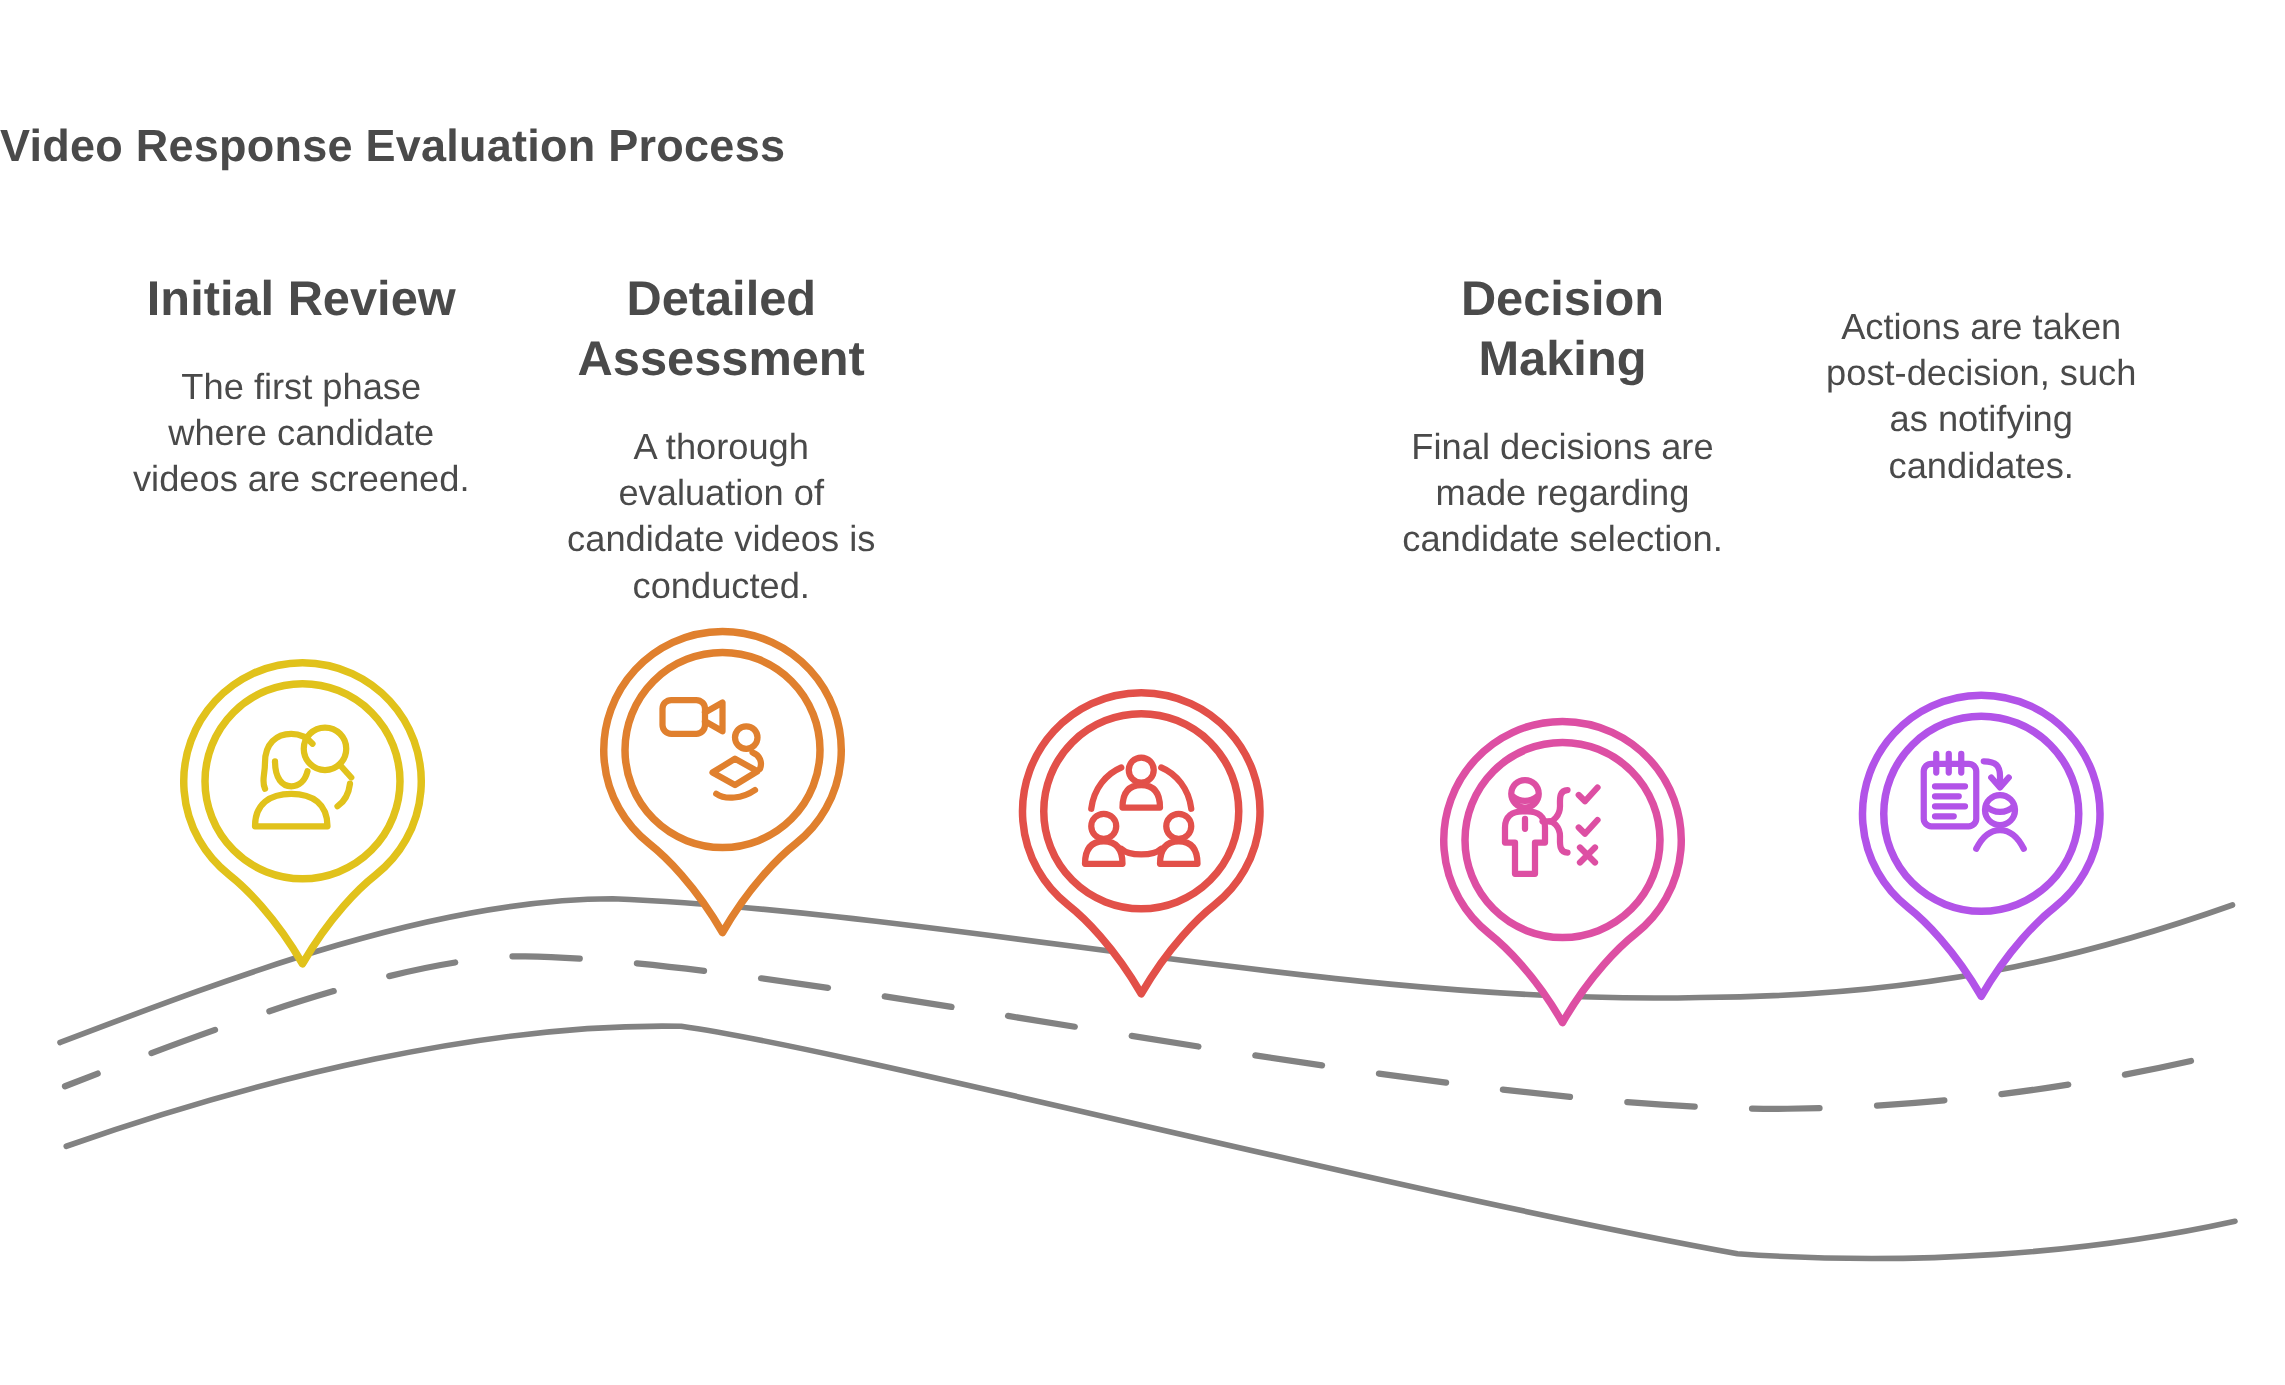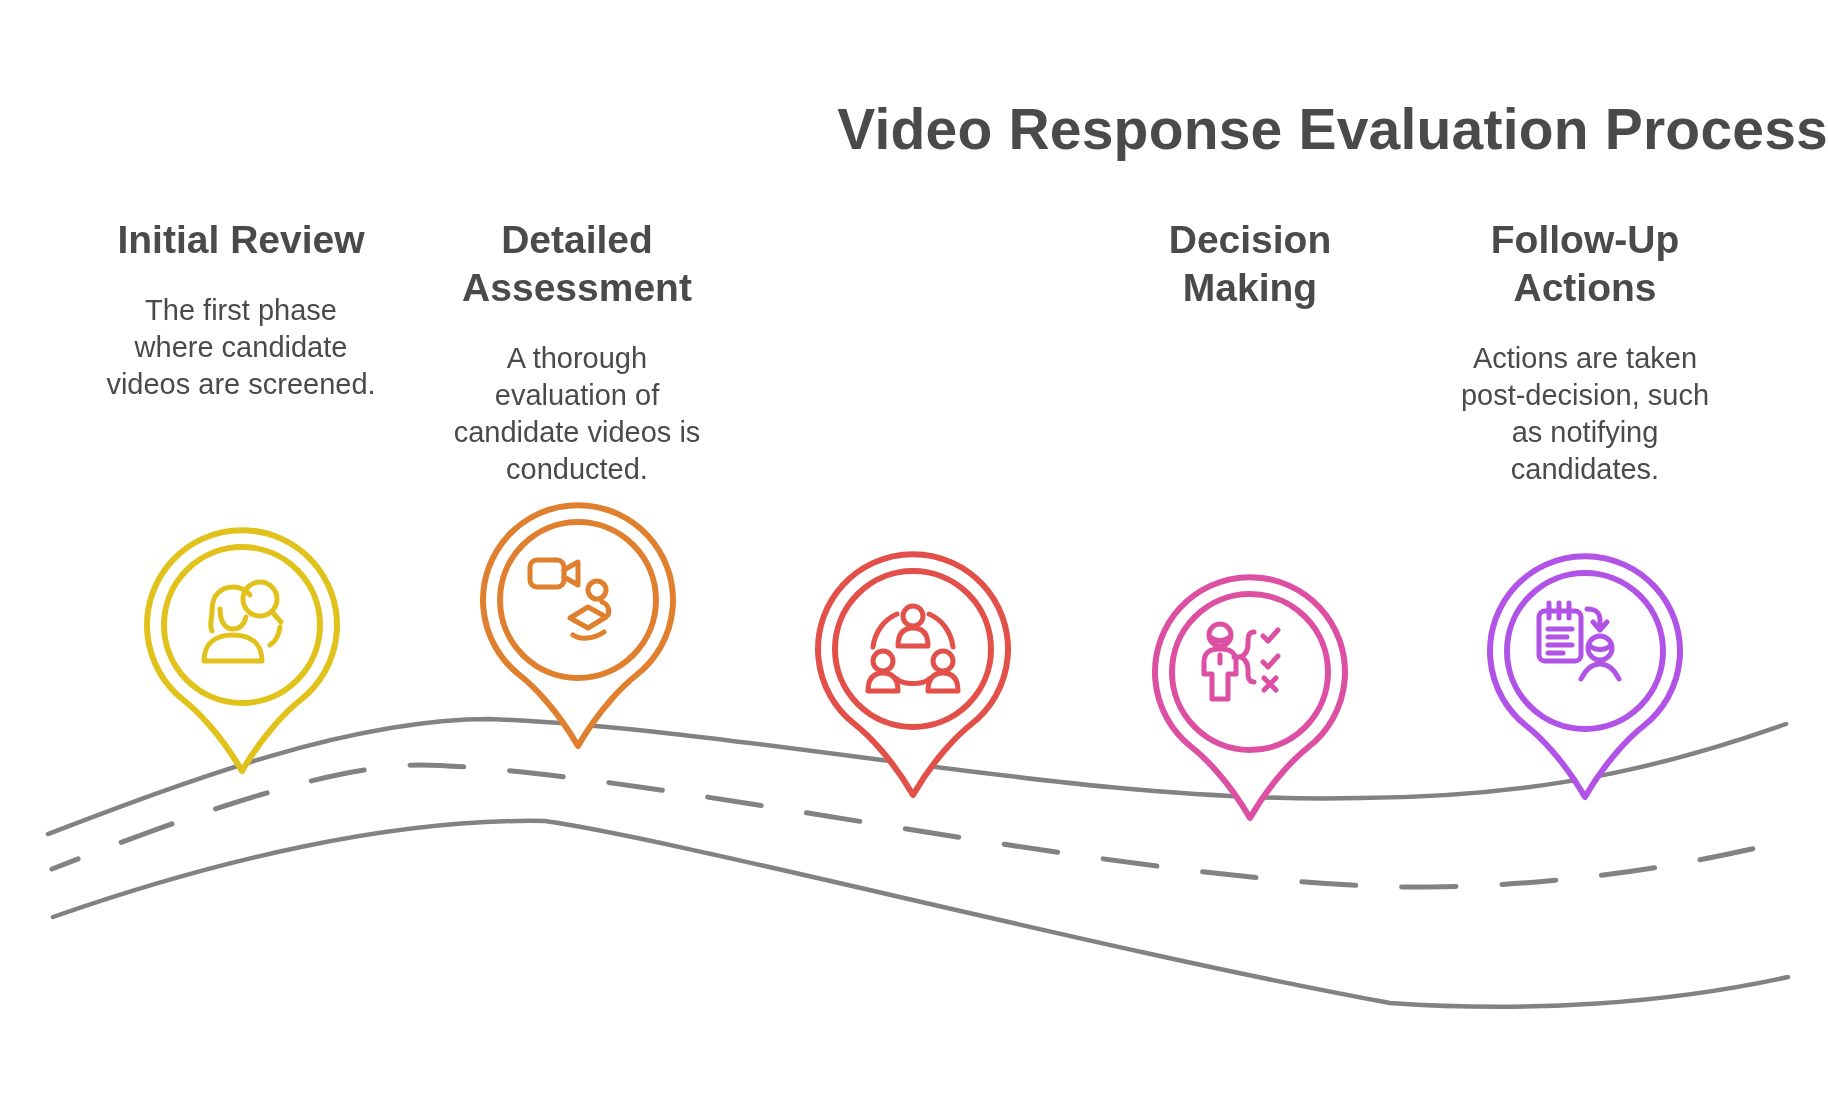--- a/index.html
+++ b/index.html
@@ -11,22 +11,22 @@
     overflow: hidden;
     font-family: "Liberation Sans", sans-serif;
     color: var(--text, #4a4a4a);
   }
   .title {
     position: absolute;
     top: 96px;
     left: 0;
     width: 100%;
     margin: 0;
-    text-align: right;
-    font-size: 57px;
+    text-align: left;
+    font-size: 36px;
     font-weight: 700;
     letter-spacing: 0.2px;
     color: var(--text, #4a4a4a);
   }
   .stage {
     position: absolute;
     top: 216px;
     width: 340px;
     text-align: center;
   }
@@ -193,24 +193,25 @@
     <h2>Initial Review</h2>
     <p>The first phase
 where candidate
 videos are screened.</p>
   </div>
 
 
   <div class="stage stage-3">
     <h2>Decision
 Making</h2>
+    <p>Final decisions are
+made regarding
+candidate selection.</p>
   </div>
 
   <div class="stage stage-4">
-    <h2>Follow-Up
-Actions</h2>
     <p>Actions are taken
 post-decision, such
 as notifying
 candidates.</p>
   </div>
 
 </div>
 
 </body></html>

